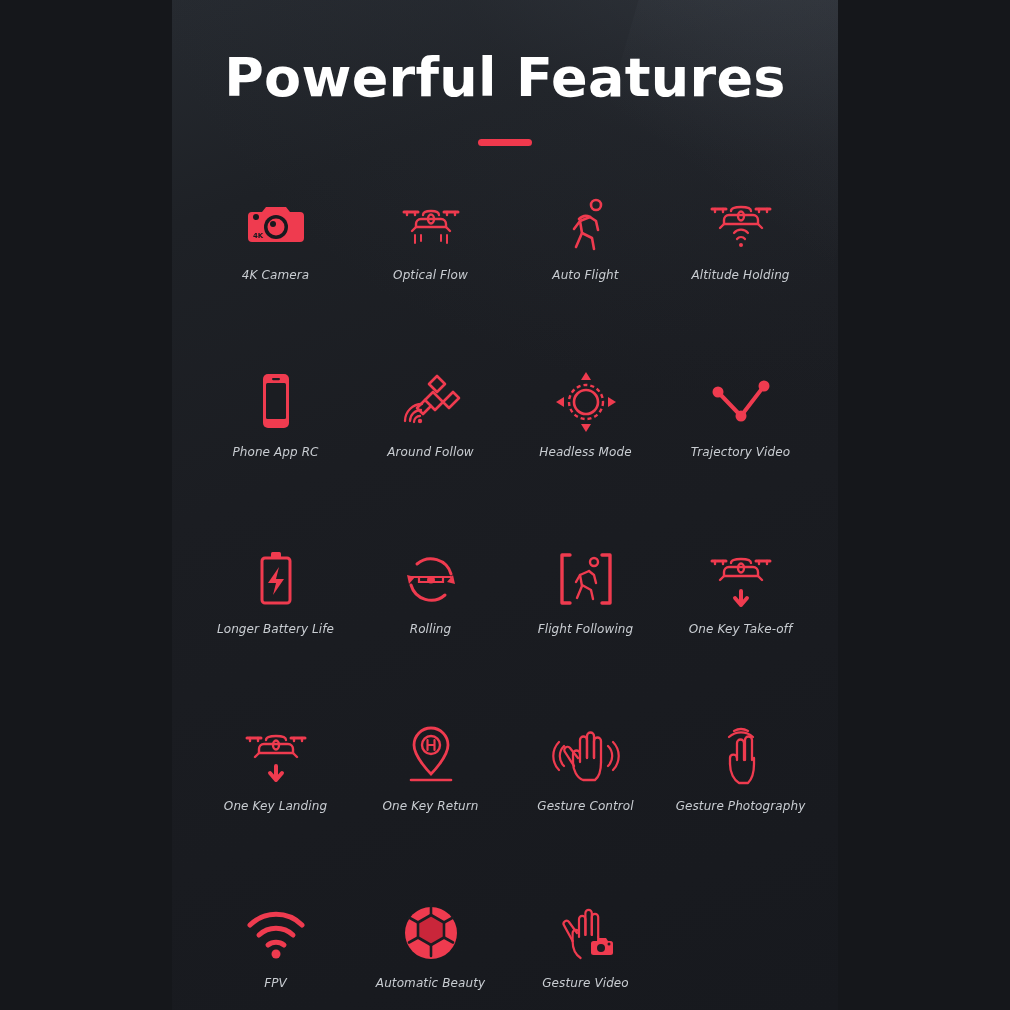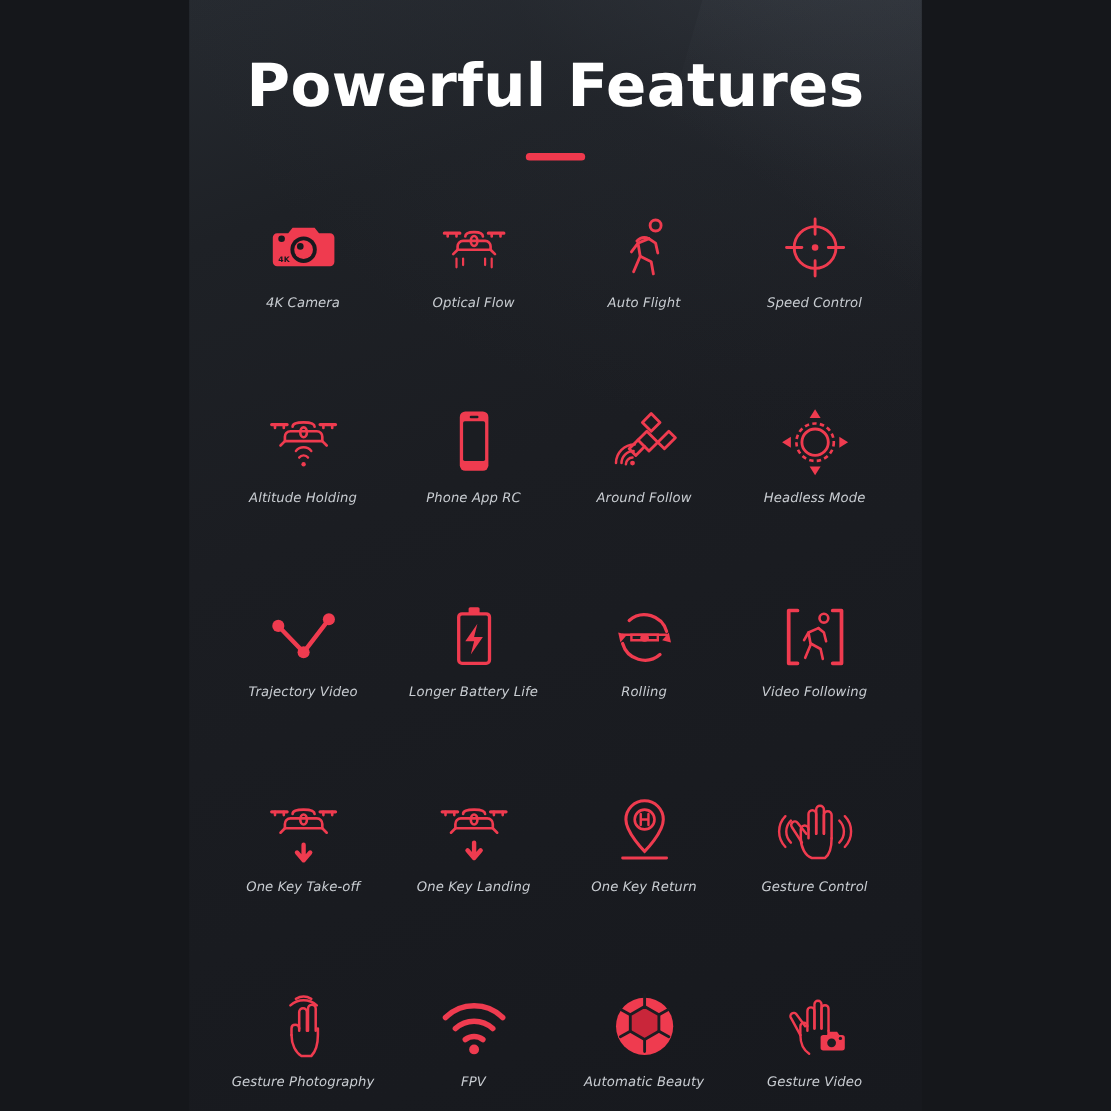--- a/index.html
+++ b/index.html
@@ -157,32 +157,20 @@
                 <path d="M28 40l10 5 2 11"></path>
                 <path d="M36 24c-4-2-8-1-11 2"></path>
               </g>
             </svg>
           </div>
           <div class="feature-label">Auto Flight</div>
         </div>
         <div class="feature-cell">
           <div class="feature-icon">
             <svg width="64" height="64" viewBox="0 0 64 64" fill="none">
-              <circle cx="32" cy="32" r="19" stroke="#ef3b4f" stroke-width="2.6"></circle>
-              <g stroke="#ef3b4f" stroke-width="2.6" stroke-linecap="round">
-                <path d="M32 6v14M32 44v14M6 32h14M44 32h14"></path>
-              </g>
-              <circle cx="32" cy="32" r="3" fill="#ef3b4f"></circle>
-            </svg>
-          </div>
-          <div class="feature-label">Speed Control</div>
-        </div>
-        <div class="feature-cell">
-          <div class="feature-icon">
-            <svg width="64" height="64" viewBox="0 0 64 64" fill="none">
               <g stroke="#ef3b4f" stroke-width="2.4" stroke-linecap="round" stroke-linejoin="round">
                 <path d="M20 22h24M20 22c-3 0-5 2.5-5 5v4h34v-4c0-2.5-2-5-5-5"></path>
                 <path d="M22 18c0-2.5 3-4 10-4s10 1.5 10 4"></path>
                 <ellipse cx="32" cy="23" rx="3" ry="4.5"></ellipse>
                 <path d="M3 16h14M47 16h14" stroke-width="3"></path>
                 <path d="M6 16v3M14 16v3M50 16v3M58 16v3"></path>
                 <path d="M15 31l-4 4M49 31l4 4"></path>
               </g>
               <g stroke="#ef3b4f" stroke-width="2.2" stroke-linecap="round" fill="none">
                 <path d="M25 40a9 9 0 0 1 14 0"></path>
@@ -287,21 +275,21 @@
               </g>
               <g stroke="#ef3b4f" stroke-width="2.4" stroke-linecap="round" stroke-linejoin="round" fill="none">
                 <circle cx="40" cy="15" r="4"></circle>
                 <path d="M35 24l-9 4-4 7"></path>
                 <path d="M35 24l5 4 2 8"></path>
                 <path d="M26 28l2 11-5 12"></path>
                 <path d="M28 38l9 5 2 9"></path>
               </g>
             </svg>
           </div>
-          <div class="feature-label">Video Following</div>
+          <div class="feature-label">Flight Following</div>
         </div>
         <div class="feature-cell">
           <div class="feature-icon">
             <svg width="64" height="64" viewBox="0 0 64 64" fill="none">
               <g stroke="#ef3b4f" stroke-width="2.4" stroke-linecap="round" stroke-linejoin="round">
                 <path d="M20 20h24M20 20c-3 0-5 2.5-5 5v4h34v-4c0-2.5-2-5-5-5"></path>
                 <path d="M22 16c0-2.5 3-4 10-4s10 1.5 10 4"></path>
                 <ellipse cx="32" cy="21" rx="3" ry="4.5"></ellipse>
                 <path d="M3 14h14M47 14h14" stroke-width="3"></path>
                 <path d="M6 14v3M14 14v3M50 14v3M58 14v3"></path>

